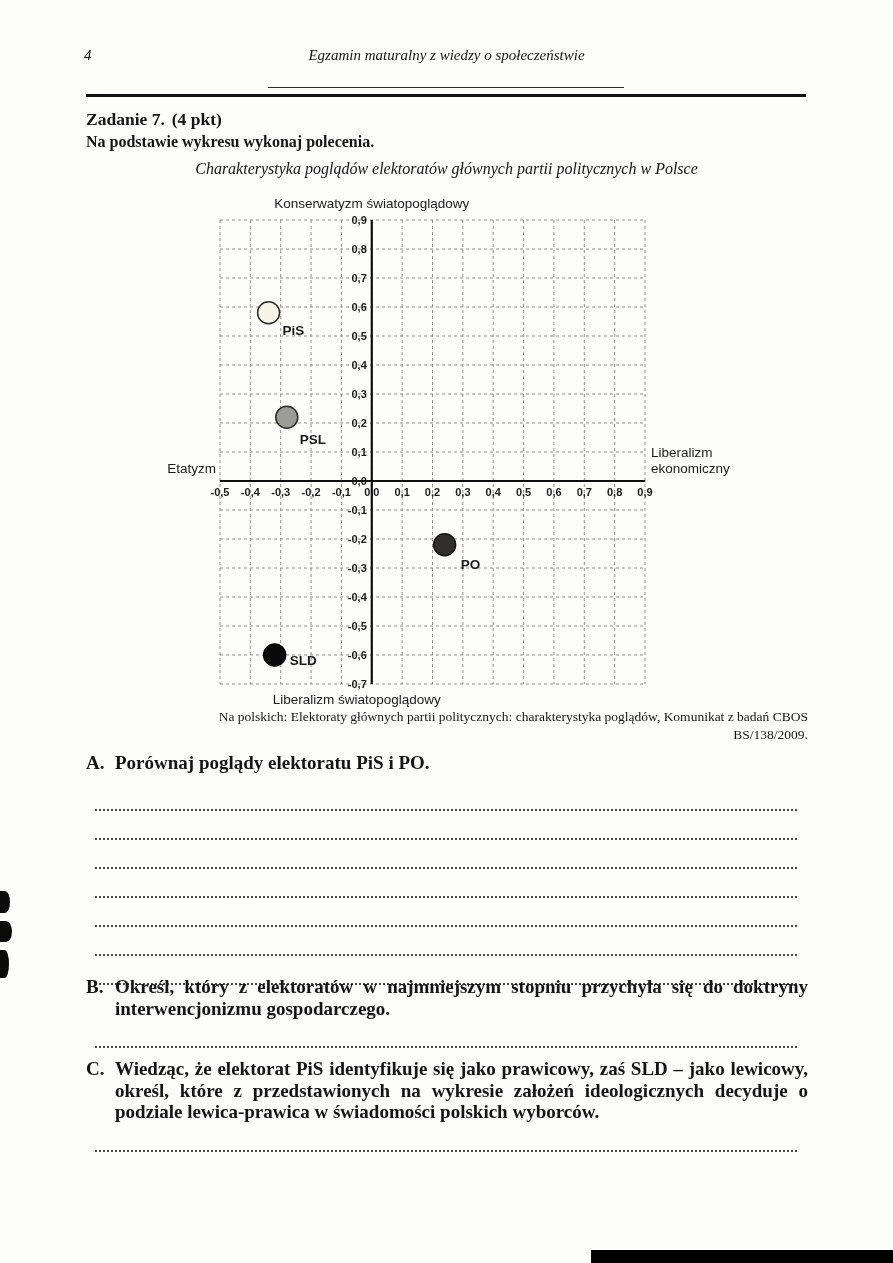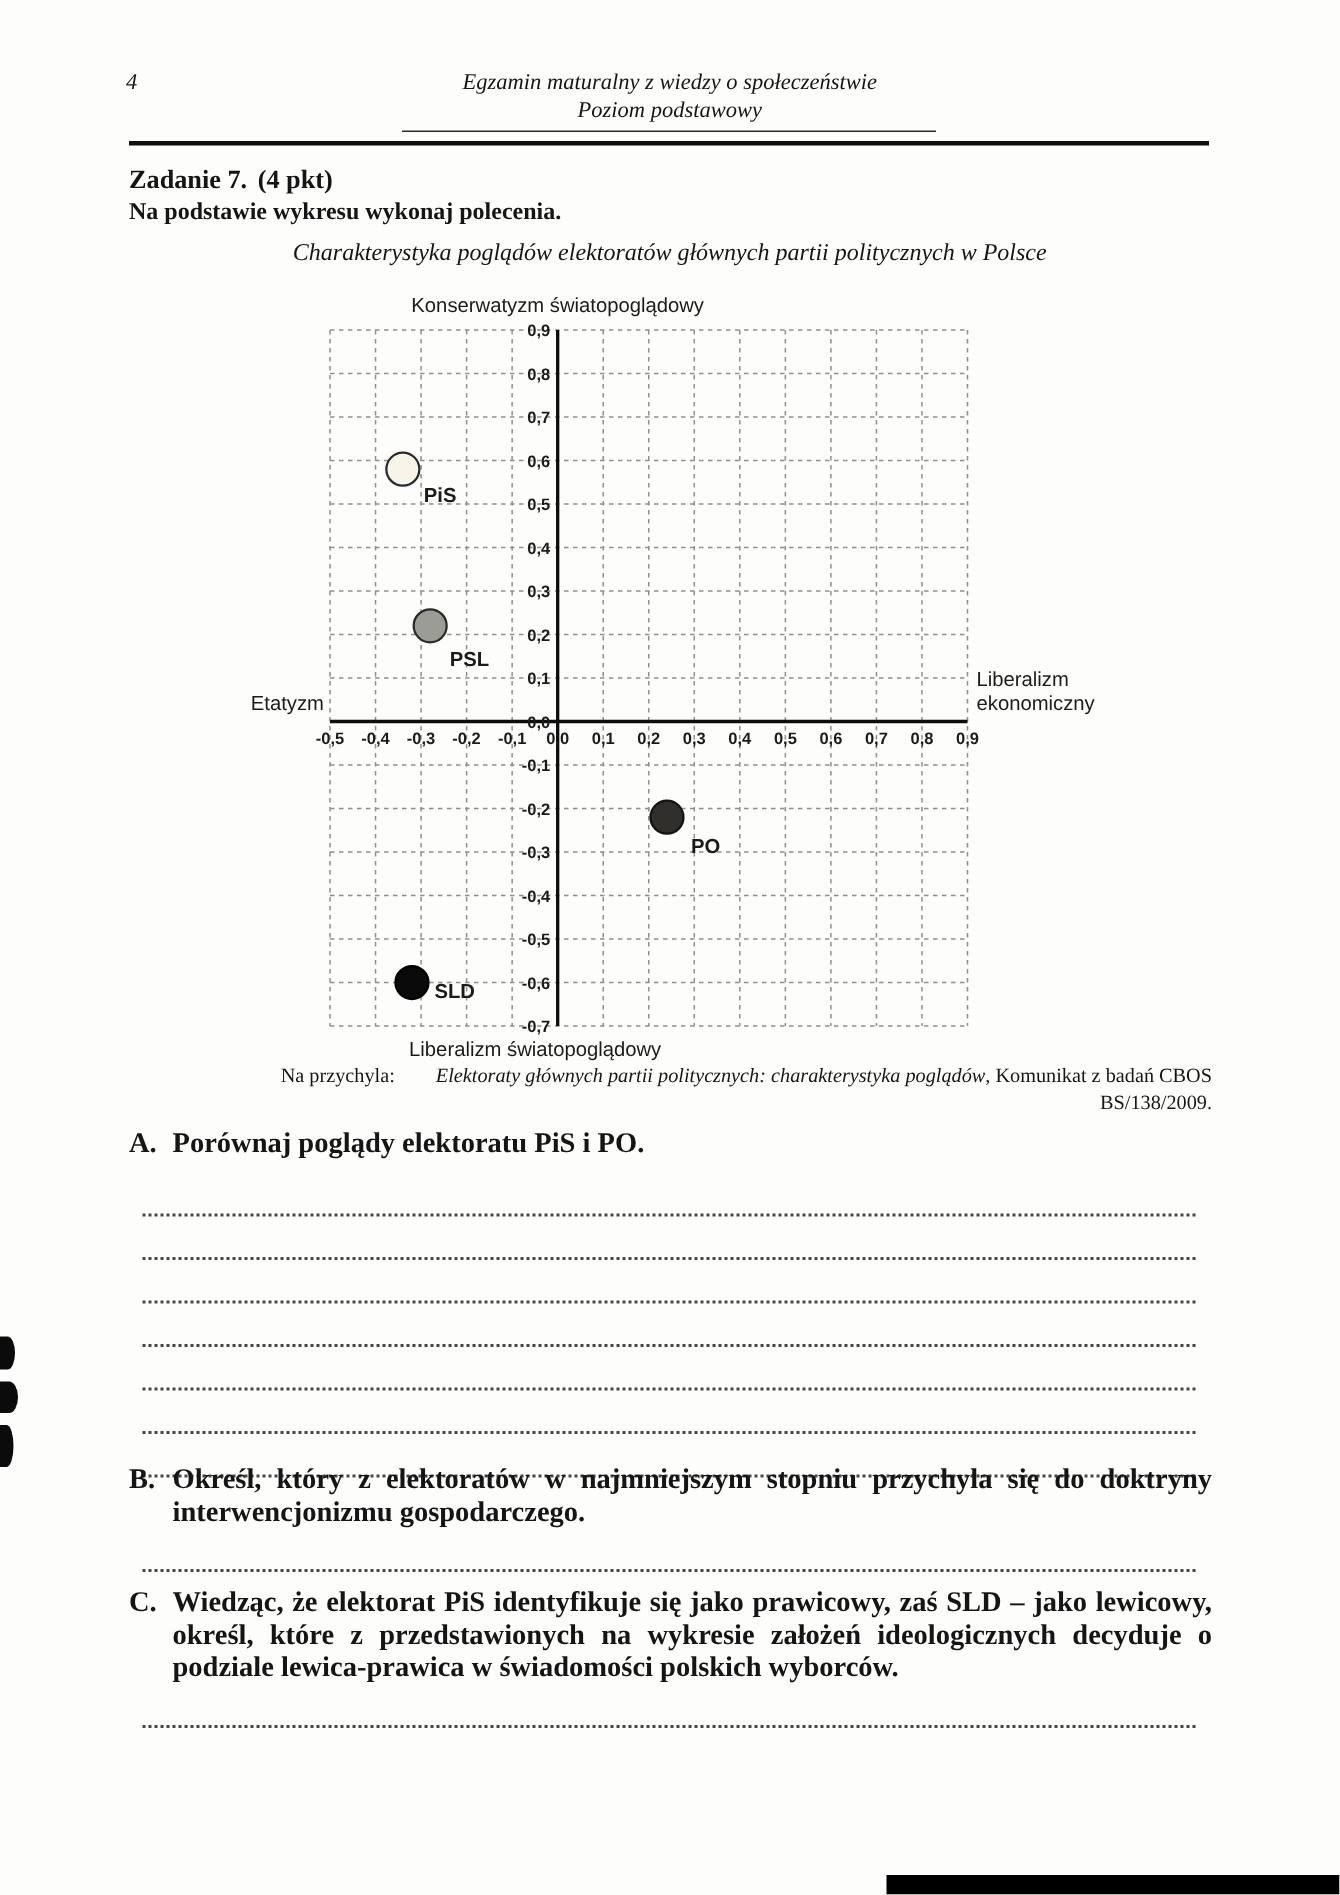--- a/index.html
+++ b/index.html
@@ -22,42 +22,41 @@
   .chart-title{left:0;right:0;top:160px;text-align:center;font-size:16px;font-style:italic;}
   #chart{left:140px;top:186px;}
   #chart text{font-family:"Liberation Sans", sans-serif;fill:#1b1b1b;}
   #chart .tick{font-size:11px;font-weight:bold;}
   #chart .axlabel{font-size:13.5px;}
   #chart .ptlabel{font-size:13.5px;font-weight:bold;}
   #chart .grid{stroke:#8f8f8f;stroke-width:1;stroke-dasharray:3 3;}
   #chart .axis{stroke:#0d0d0d;stroke-width:2.2;}
   
   .source{left:100px;width:708px;top:708px;font-size:13.5px;line-height:18px;text-align:right;}
-  .italic{font-style:italic;margin-left:24px;}
+  .italic{}
   
   .question{position:absolute;left:86px;width:722px;font-weight:bold;font-size:19px;line-height:21.5px;text-align:justify;padding-left:29px;box-sizing:border-box;}
   .q-label{display:inline-block;width:29px;margin-left:-29px;}
   .answer-lines{position:absolute;left:95px;width:702px;}
   .dotline{height:27px;border-bottom:2px dotted #474747;}
   .answer-lines.single .dotline{height:24px;}
   
   .bottom-bar{left:591px;top:1250px;width:302px;height:13px;background:#000;}
   .edge-mark{left:0;background:#0b0b0b;border-radius:0 60% 60% 0;}
   .m1{top:891px;width:10px;height:22px;}
   .m2{top:921px;width:12px;height:21px;}
   .m3{top:950px;width:9px;height:28px;}
 </style>
 </head>
 <body>
 
 <div class="abs page-number">4</div>
 
 <div class="abs exam-header">
   <div>Egzamin maturalny z wiedzy o społeczeństwie</div>
-  <div>Poziom podstawowy</div>
 </div>
 <div class="abs subtitle-rule"></div>
 <div class="abs header-rule"></div>
 
 <div class="abs task-title">
   <span>Zadanie 7.</span><span class="task-points">(4 pkt)</span>
 </div>
 <div class="abs task-instr">Na podstawie wykresu wykonaj polecenia.</div>
 
 <div class="abs chart-title">Charakterystyka poglądów elektoratów głównych partii politycznych w Polsce</div>
@@ -138,21 +137,21 @@
     <text x="142.57142857142856" y="148.8" class="ptlabel">PiS</text>
     <circle cx="146.78571428571428" cy="231.2" r="11" fill="#9c9c96" stroke="#2a2a2a" stroke-width="1.5"></circle>
     <text x="159.78571428571428" y="258.2" class="ptlabel">PSL</text>
     <circle cx="304.6428571428571" cy="358.8" r="11" fill="#312f2b" stroke="#141414" stroke-width="1.5"></circle>
     <text x="320.6428571428571" y="382.8" class="ptlabel">PO</text>
     <circle cx="134.64285714285714" cy="469" r="11" fill="#0a0a0a" stroke="#000000" stroke-width="1.5"></circle>
     <text x="149.64285714285714" y="479" class="ptlabel">SLD</text>
   </svg>
 
 <div class="abs source">
-  <div><span>Na przychyla: </span><span class="italic">Elektoraty głównych partii politycznych: charakterystyka poglądów</span><span>, Komunikat z badań CBOS</span></div>
+  <div><span>Na polskich: </span><span class="italic">Elektoraty głównych partii politycznych: charakterystyka poglądów</span><span>, Komunikat z badań CBOS</span></div>
   <div>BS/138/2009.</div>
 </div>
 
 <div class="question" style="top:752px">
   <span class="q-label">A.</span><span>Porównaj poglądy elektoratu PiS i PO.</span>
 </div>
 <div class="answer-lines" id="lines-0" style="top:782px">
     <div class="dotline"></div>
     <div class="dotline"></div>
     <div class="dotline"></div>

